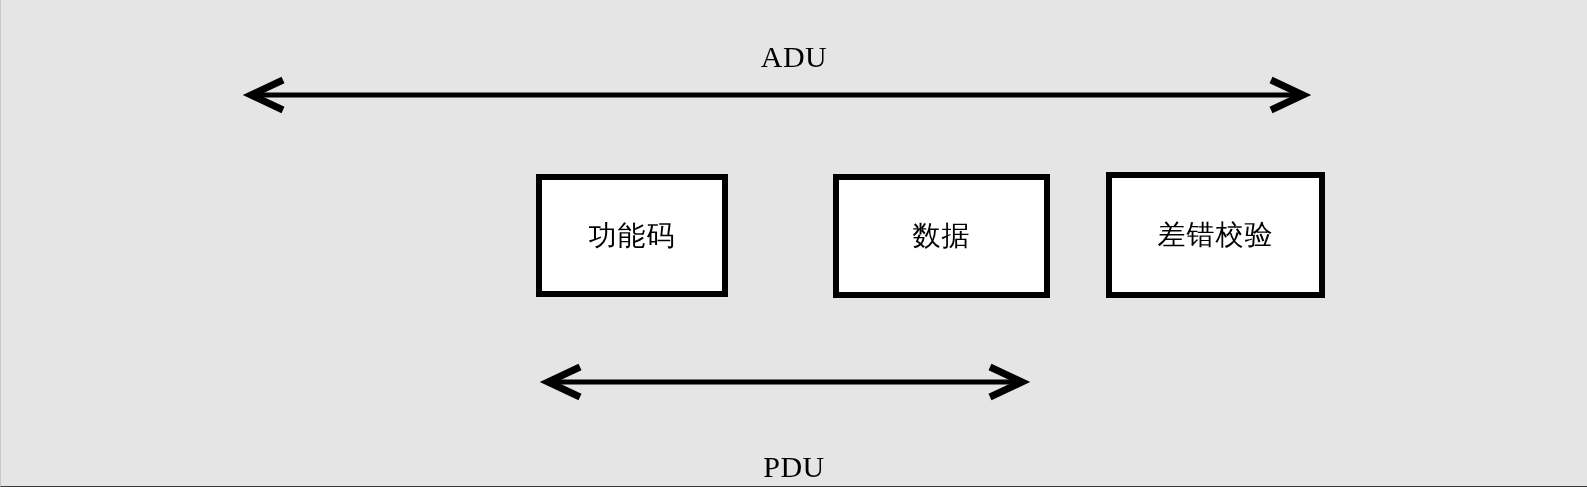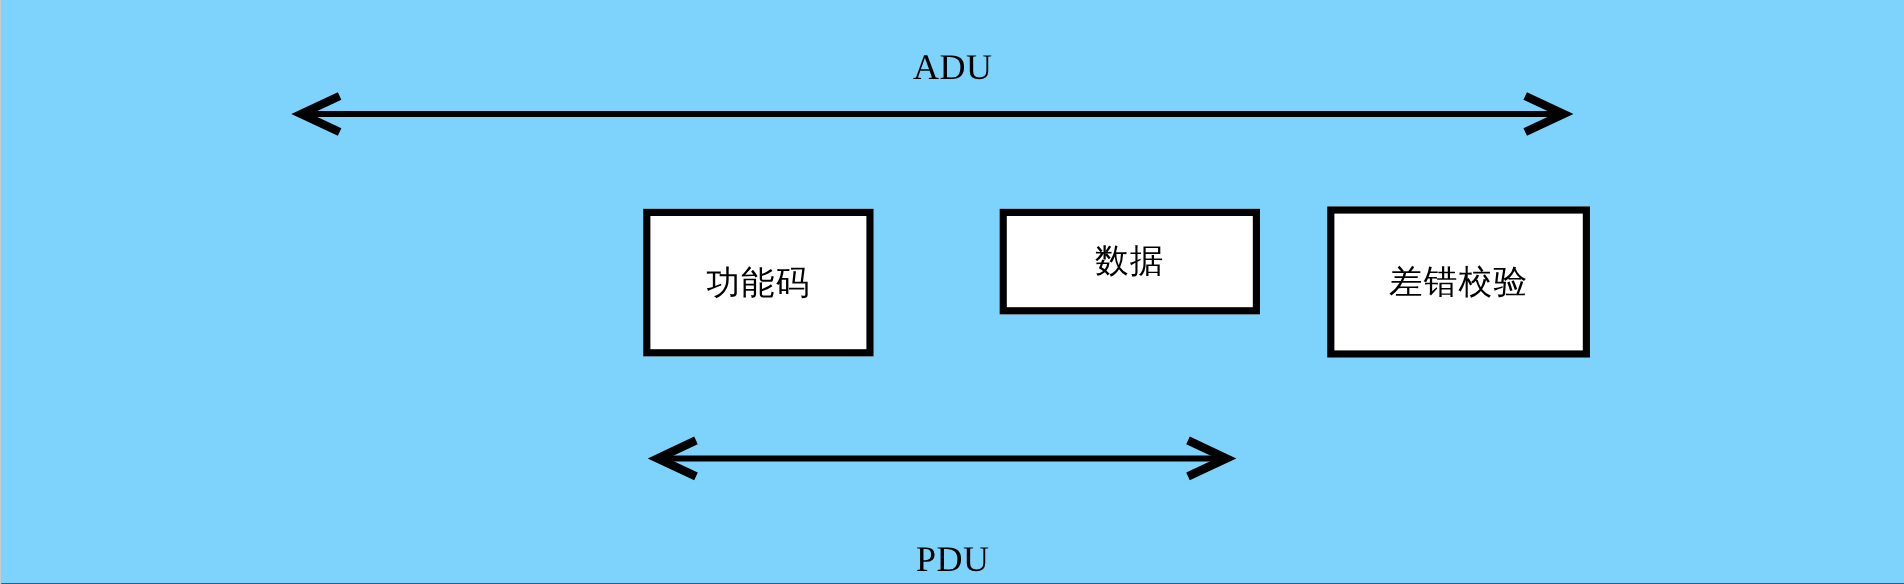--- a/index.html
+++ b/index.html
@@ -7,21 +7,21 @@
     padding: 0;
     background: #ffffff;
   }
   body {
     font-family: "Liberation Serif", "DejaVu Serif", serif;
   }
   #page {
     position: relative;
     width: 1587px;
     height: 487px;
-    background: #7dd3fc;
+    background: #e5e5e5;
     overflow: hidden;
     border-left: 1px solid #c9c9c9;
     border-bottom: 1px solid #3a3a3a;
     box-sizing: border-box;
   }
 
   
   .label {
     position: absolute;
     color: #000000;
@@ -77,21 +77,21 @@
   .field-box-text {
     font-family: "Liberation Serif", "DejaVu Serif", serif;
     font-size: 28px;
     color: #000000;
     letter-spacing: 1px;
     white-space: nowrap;
   }
 
   #box-extra-address { left: 248px; top: 176px; width: 218px; height: 124px; }
   #box-function-code { left: 535px; top: 174px; width: 192px; height: 123px; }
-  #box-data         { left: 832px; top: 174px; width: 217px; height: 88px; }
+  #box-data         { left: 832px; top: 174px; width: 217px; height: 124px; }
   #box-error-check  { left: 1105px; top: 172px; width: 219px; height: 126px; }
 </style>
 </head>
 <body>
 
 <div id="page">
 
   <div class="label" id="adu-label">ADU</div>
 
   <svg class="arrow-svg" id="adu-arrow" viewBox="0 0 1072 34">

